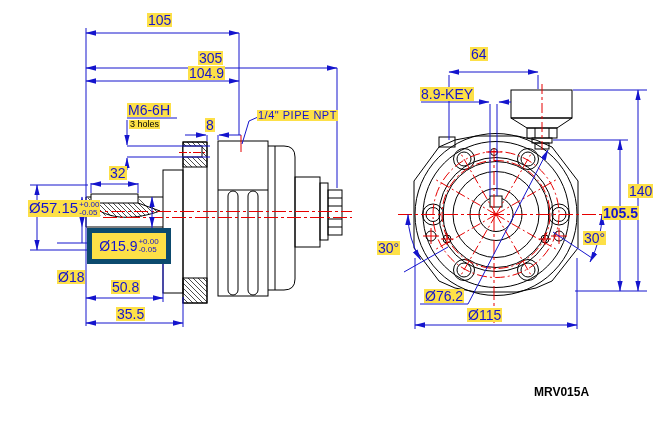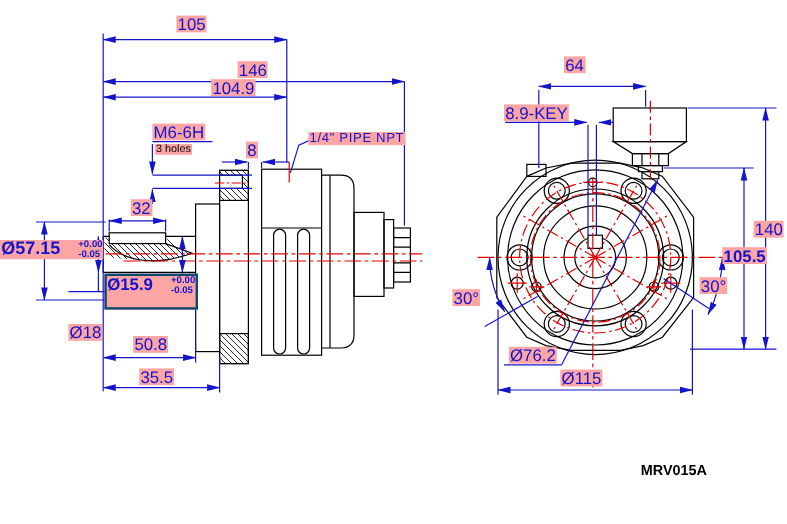--- a/index.html
+++ b/index.html
@@ -1,27 +1,27 @@
 <!DOCTYPE html>
 <html><head>
 <meta charset="utf-8">
 <style>
   html,body{margin:0;padding:0;}
   body{width:656px;height:437px;background:#ffffff;position:relative;overflow:hidden;
        font-family:"Liberation Sans", sans-serif;}
   #canvas{position:absolute;left:0;top:0;width:656px;height:437px;}
   .lbl{position:absolute;color:#1414cd;font-size:14px;line-height:14px;white-space:nowrap;
-       background:#fca5a5;padding:0 1px;}
+       background:#fde047;padding:0 1px;}
   .lbl.black{color:#000;}
   .lbl.small{font-size:9px;line-height:9px;}
   .lbl.npt{font-size:11px;line-height:11px;letter-spacing:0.5px;}
   .lbl.big{font-size:15px;line-height:15px;}
   .tolwrap{display:inline-flex;flex-direction:column;vertical-align:middle;
-           font-size:8px;line-height:8px;margin-left:15px;}
-  .boxed{border:2px solid #0c4a6e;display:flex;align-items:flex-start;justify-content:center;font-weight:bold;}
+           font-size:8px;line-height:8px;margin-left:1px;}
+  .boxed{border:5px solid #0c4a6e;display:flex;align-items:center;justify-content:center;}
   .title{position:absolute;color:#000;font-weight:bold;font-size:12px;line-height:16px;
          white-space:nowrap;}
   svg .bk{stroke:#000;fill:none;stroke-width:1;}
   svg .bkw{stroke:#000;fill:#fff;stroke-width:1;}
   svg .rd{stroke:#e60000;fill:none;stroke-width:1;}
   svg .dim{stroke:#1414cd;fill:none;stroke-width:1;}
 </style>
 </head>
 <body>
 
@@ -196,29 +196,29 @@
     <path class="dim" marker-end="url(#ar)" d="M468,304 L548,150"></path>
 
     <path class="dim" d="M448,247 L404,272"></path>
     <path class="dim" marker-start="url(#ar)" marker-end="url(#ar)" d="M408,214.5 A88,88 0 0 0 420.6,259.8"></path>
     <path class="dim" d="M553,232 L592,258"></path>
     <path class="dim" marker-start="url(#ar)" marker-end="url(#ar)" d="M602,214.5 A106,106 0 0 1 590,262"></path>
   </g>
 </svg>
 
 <div class="lbl" style="left:147px;top:13px;">105</div>
-<div class="lbl" style="left:198px;top:51px;">146</div>
-<div class="lbl" style="left:176px;top:66px;">104.9</div>
+<div class="lbl" style="left:198px;top:51px;">305</div>
+<div class="lbl" style="left:188px;top:66px;">104.9</div>
 <div class="lbl" style="left:127px;top:103px;">M6-6H</div>
 <div class="lbl black small" style="left:129px;top:120px;">3 holes</div>
 <div class="lbl" style="left:205px;top:118px;">8</div>
 <div class="lbl npt" style="left:257px;top:110px;">1/4" PIPE NPT</div>
 <div class="lbl" style="left:109px;top:166px;">32</div>
 
-<div class="lbl big" style="left:0;top:200px;font-weight:bold;">
+<div class="lbl big" style="left:28px;top:200px;">
   <span>Ø57.15</span><span class="tolwrap">
       <span>+0.00</span>
       <span>-0.05</span>
     </span>
 </div>
 
 <div class="lbl" style="left:57px;top:226px;margin-top:44px;">Ø18</div>
 
 <div class="lbl boxed" style="left:87px;top:228px;width:72px;height:26px;">
   <span>Ø15.9</span>

